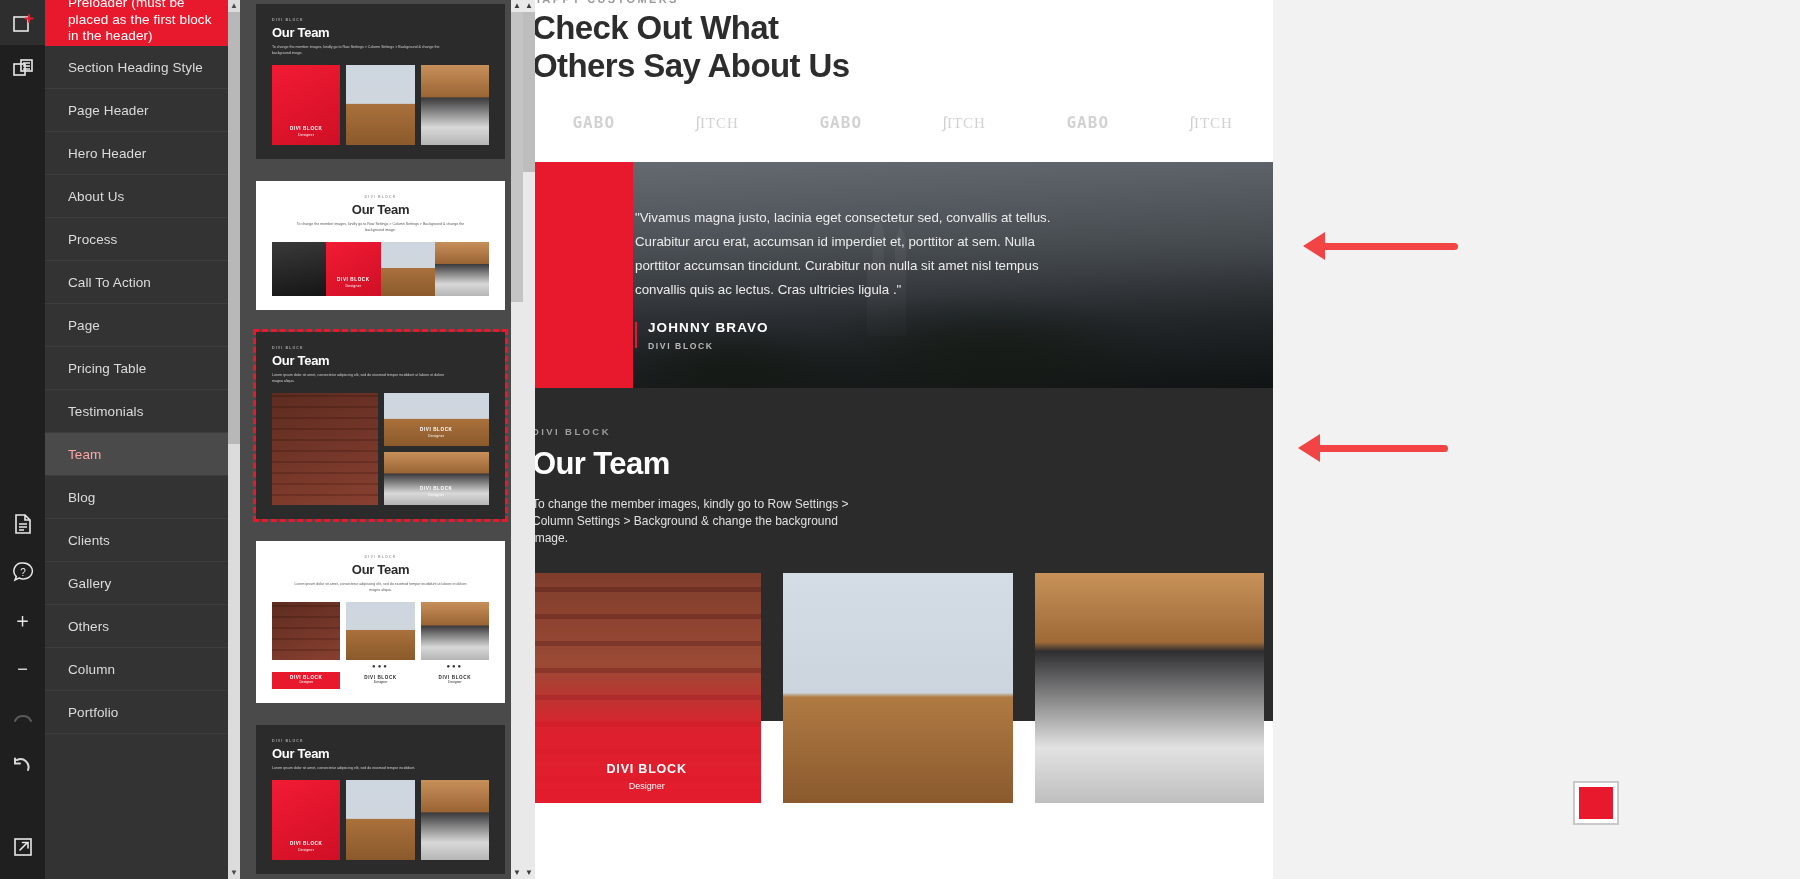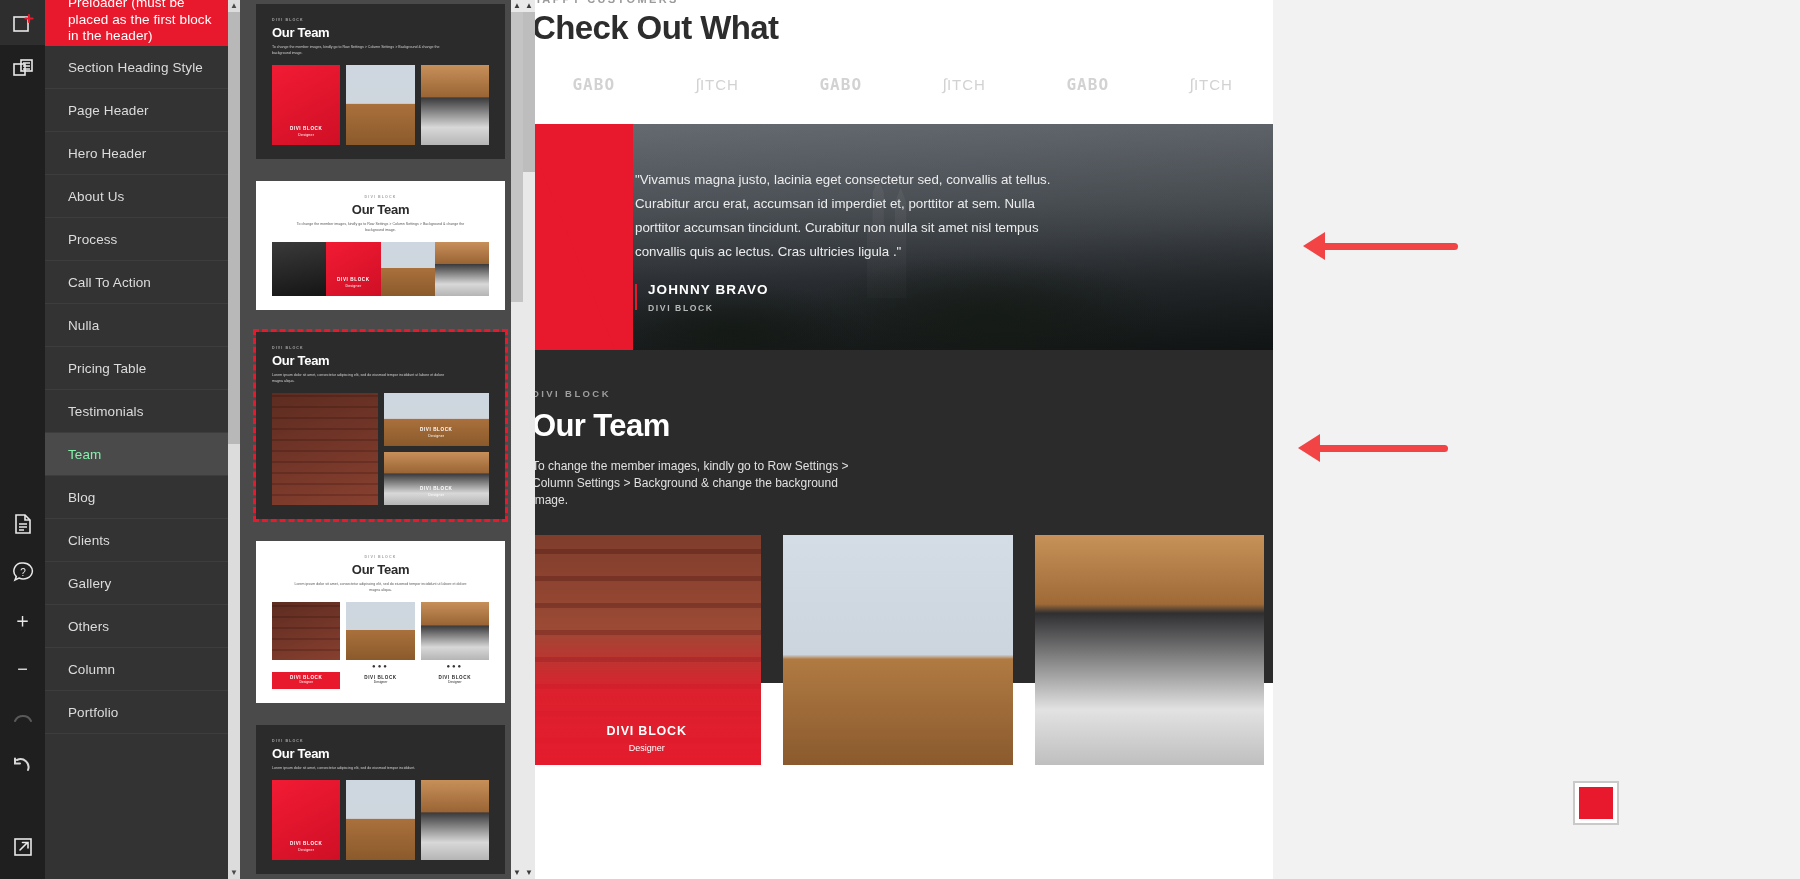--- a/index.html
+++ b/index.html
@@ -40,21 +40,21 @@
   .block-item {
     height: 43px;
     display: flex; align-items: center;
     padding: 0 0 0 23px;
     color: #dcdcdc;
     font-size: 13.5px;
     border-bottom: 1px solid #3d3d3d;
     letter-spacing: .1px;
     white-space: nowrap;
   }
-  .block-item.selected { background: #4a4a4a; color: #86efac; }
+  .block-item.selected { background: #4a4a4a; color: #fca5a5; }
   .block-item.notice {
     background: #e8192c;
     color: #ffffff;
     height: 52px;
     align-items: flex-start;
     padding: 1px 18px 0 23px;
     white-space: normal;
     line-height: 16.5px;
     font-size: 13.5px;
     border-bottom: none;
@@ -162,21 +162,21 @@
   }
   .pv-logos {
     display: flex; align-items: center; gap: 0;
     margin-top: 28px; padding-bottom: 30px;
   }
   .pv-logo { flex: 1 1 0; text-align: center; color: #d2d2d2; }
   .logo-gabo {
     font-family: "DejaVu Sans Mono", monospace;
     font-size: 16px; letter-spacing: 1px; font-weight: bold;
   }
-  .logo-pitch { font-family: Liberation Sans, sans-serif; font-size: 15px; letter-spacing: 1px; }
+  .logo-pitch { font-family: Liberation Serif, serif; font-size: 15px; letter-spacing: 1px; }
 
   .pv-testimonial {
     position: relative; height: 226px; overflow: hidden;
     background: linear-gradient(180deg, #5c6066 0%, #4a4f54 35%, #2f3338 70%, #23262a 100%);
   }
   .mountain {
     position: absolute; inset: 0;
     background:
       radial-gradient(ellipse 260px 90px at 62% 86%, rgba(20,26,20,.85), transparent 70%),
       radial-gradient(ellipse 200px 70px at 28% 92%, rgba(18,24,18,.8), transparent 70%),
@@ -339,21 +339,21 @@
         <div class="block-item">
           <span>About Us</span>
         </div>
         <div class="block-item">
           <span>Process</span>
         </div>
         <div class="block-item">
           <span>Call To Action</span>
         </div>
         <div class="block-item">
-          <span>Nulla</span>
+          <span>Page</span>
         </div>
         <div class="block-item">
           <span>Pricing Table</span>
         </div>
         <div class="block-item">
           <span>Testimonials</span>
         </div>
         <div class="block-item selected">
           <span>Team</span>
         </div>
@@ -494,20 +494,21 @@
     <div class="pv-scrollbar">
       <div class="arrow up">▲</div>
       <div class="thumb" style="top:12px;height:160px;"></div>
       <div class="arrow down">▼</div>
     </div>
 
     <div class="pv-top">
       <div class="pv-eyebrow">HAPPY CUSTOMERS</div>
       <div class="pv-h1">
         <span>Check Out What</span><br>
+        <span>Others Say About Us</span>
       </div>
       <div class="pv-logos" id="logo-row">
           <div class="pv-logo"><span class="logo-gabo">GABO</span></div>
           <div class="pv-logo"><span class="curl">∫</span><span class="logo-pitch">ITCH</span></div>
           <div class="pv-logo"><span class="logo-gabo">GABO</span></div>
           <div class="pv-logo"><span class="curl">∫</span><span class="logo-pitch">ITCH</span></div>
           <div class="pv-logo"><span class="logo-gabo">GABO</span></div>
           <div class="pv-logo"><span class="curl">∫</span><span class="logo-pitch">ITCH</span></div>
         </div>
     </div>

